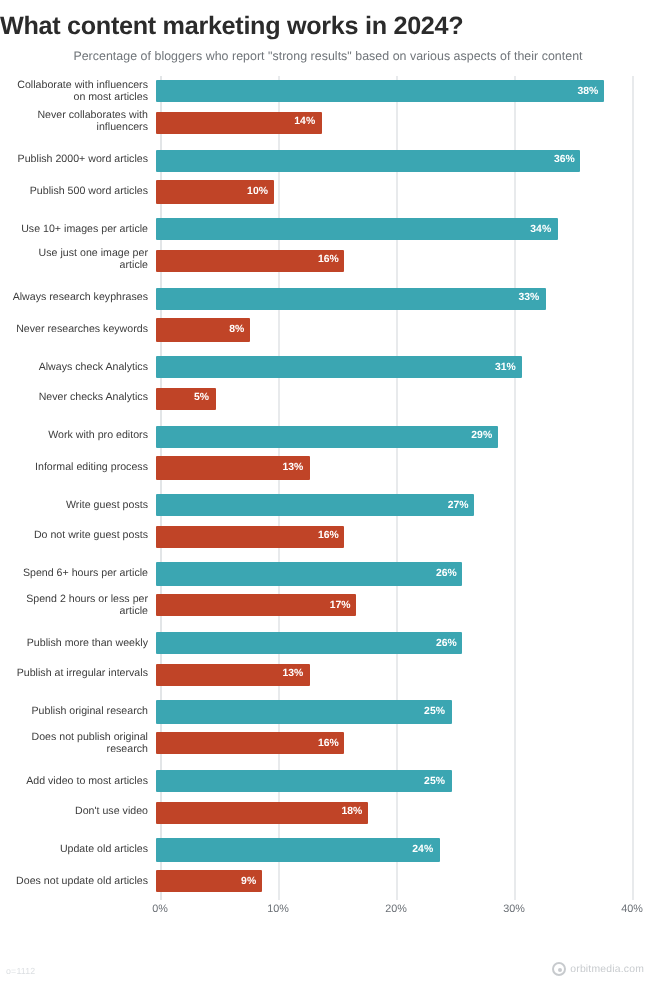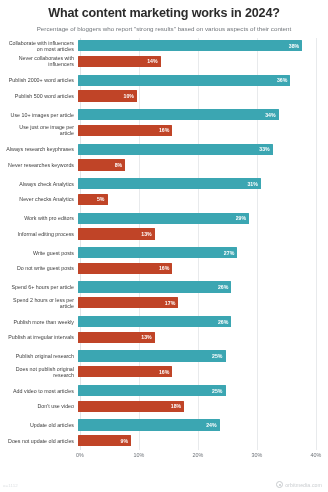--- a/index.html
+++ b/index.html
@@ -9,21 +9,21 @@
     font-family: "Liberation Sans", sans-serif;
     overflow: hidden;
   }
   #chart-card {
     position: relative;
     width: 328px; height: 492px;
     background: #ffffff;
     padding: 0;
   }
   #chart-title {
-    text-align: center;
+    text-align: left;
     font-size: 12.6px;
     font-weight: bold;
     color: #2b2b2b;
     letter-spacing: -0.15px;
     padding-top: 6px;
     line-height: 15px;
   }
   #chart-subtitle {
     text-align: center;
     font-size: 6.2px;

